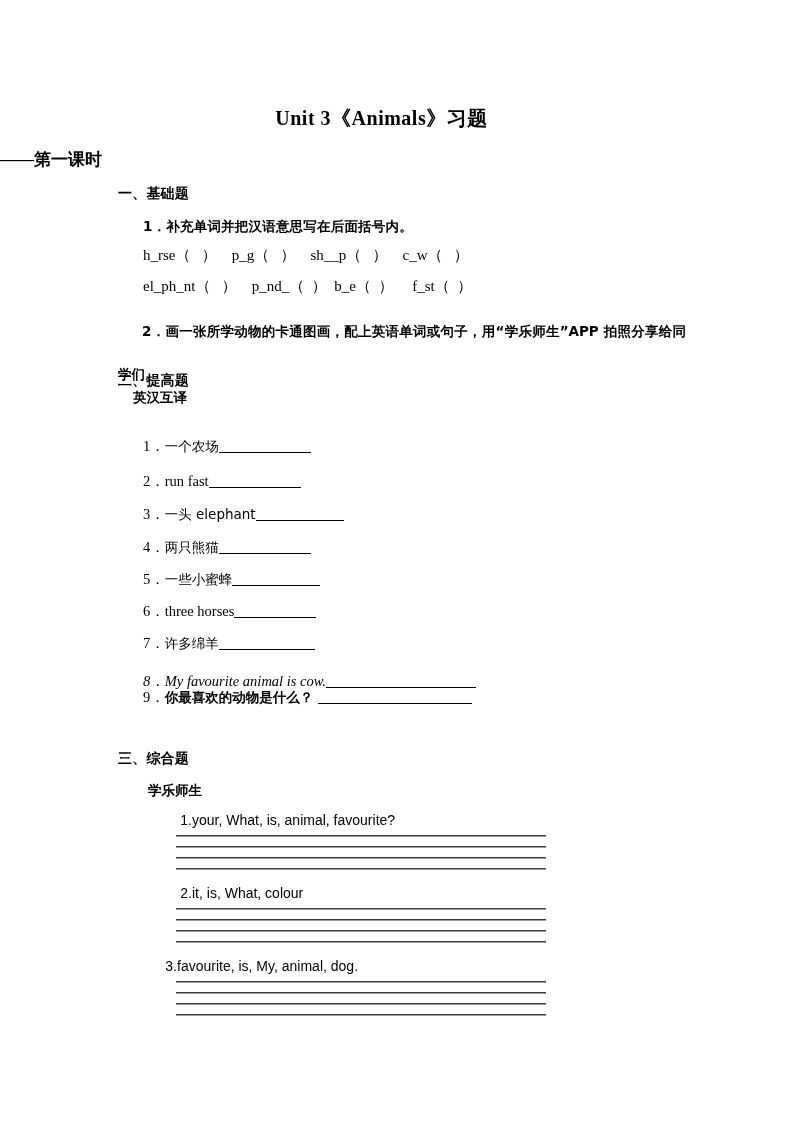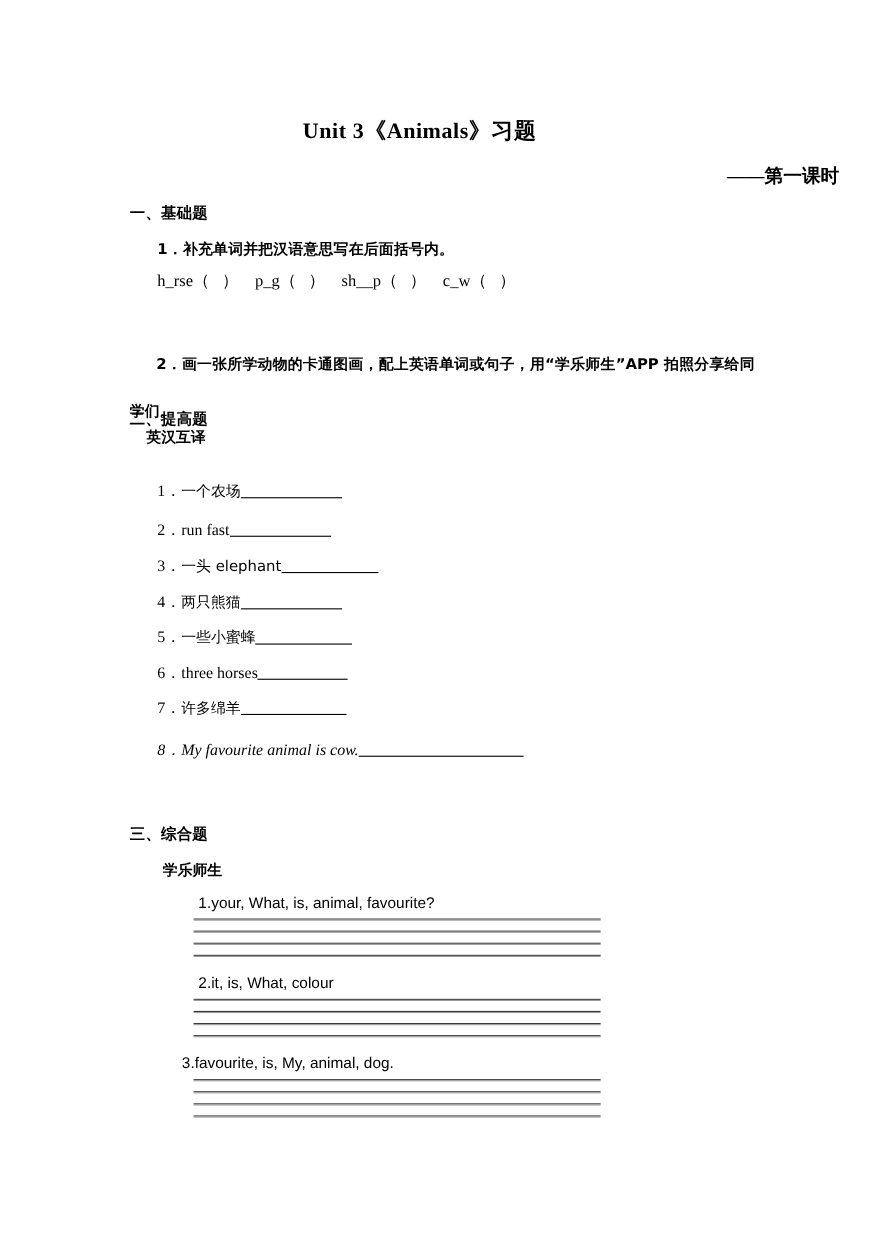--- a/index.html
+++ b/index.html
@@ -30,21 +30,21 @@
     font-size: 20px;
     font-weight: bold;
     letter-spacing: 0.5px;
     margin: 0;
     padding: 0;
     position: absolute;
     left: 0; right: 0;
     top: 105px;
   }
   .subtitle {
-    text-align: right;
+    text-align: left;
     font-size: 17px;
     font-weight: bold;
     position: absolute;
     left: 0; right: 0;
     top: 148px;
   }
 
   
   .sec-head {
     position: absolute;
@@ -126,20 +126,21 @@
 <div class="page">
 
   <div class="title">Unit 3《Animals》习题</div>
   <div class="subtitle">——第一课时</div>
 
   <div class="sec-head" style="left:118px; top:185px;">一、基础题</div>
 
   <div class="q-bold" style="left:143px; top:218px;">1．补充单词并把汉语意思写在后面括号内。</div>
 
   <div class="blank-row" style="left:143px; top:246px;">h_rse（   ）    p_g（   ）    sh__p（   ）    c_w（   ）</div>
+  <div class="blank-row" style="left:143px; top:277px;">el_ph_nt（   ）    p_nd_（  ）  b_e（  ）     f_st（  ）</div>
 
   <div class="para-bold" style="left:118px; top:310px;">2．画一张所学动物的卡通图画，配上英语单词或句子，用“学乐师生”APP 拍照分享给同学们。</div>
 
   <div class="sec-head" style="left:118px; top:372px;">二、提高题</div>
   <div class="sub-head" style="left:133px; top:389px;">英汉互译</div>
 
   <div class="t-item cn" style="left:143px; top:437px;">
     <span class="num">1．</span><span class="txt">一个农场</span><span class="ul" style="width:92px;"></span>
   </div>
 
@@ -164,20 +165,23 @@
   </div>
 
   <div class="t-item cn" style="left:143px; top:634px;">
     <span class="num">7．</span><span class="txt">许多绵羊</span><span class="ul" style="width:96px;"></span>
   </div>
 
   <div class="t-item" style="left:143px; top:672px;font-style:italic;">
     <span class="num">8．</span><span class="txt">My favourite animal is cow.</span><span class="ul" style="width:150px;"></span>
   </div>
 
+  <div class="t-item cnb" style="left:143px; top:688px;">
+    <span class="num">9．</span><span class="txt">你最喜欢的动物是什么？ </span><span class="ul" style="width:154px;"></span>
+  </div>
 
 
   <div class="sec-head" style="left:118px; top:750px;">三、综合题</div>
   <div class="sub-head" style="left:148px; top:782px;">学乐师生</div>
 
   <div class="s-item" style="left:168px; top:812px;">
     <span class="num" style="display:inline-block;width:24px;">1.</span><span>your, What, is, animal, favourite?</span>
   </div>
   <div class="rules" style="left:176px; top:835px; width:370px;">
     <div class="r"></div>

